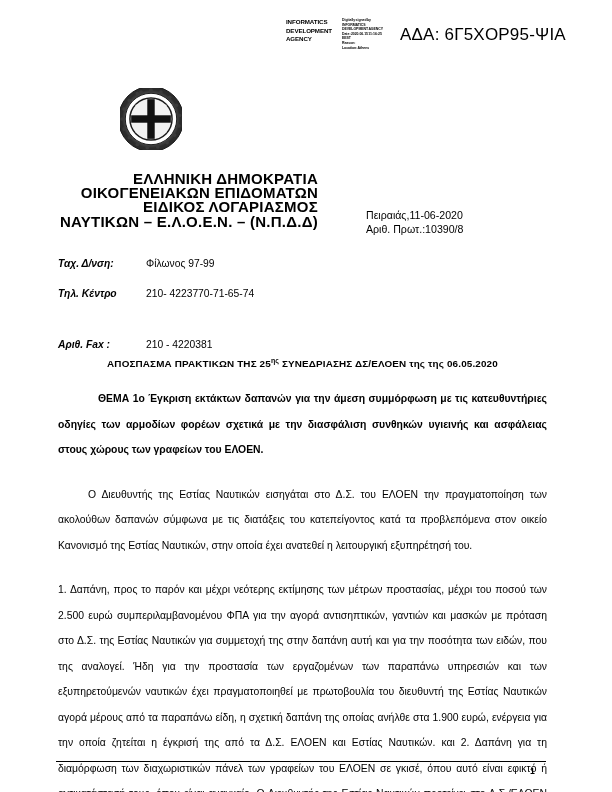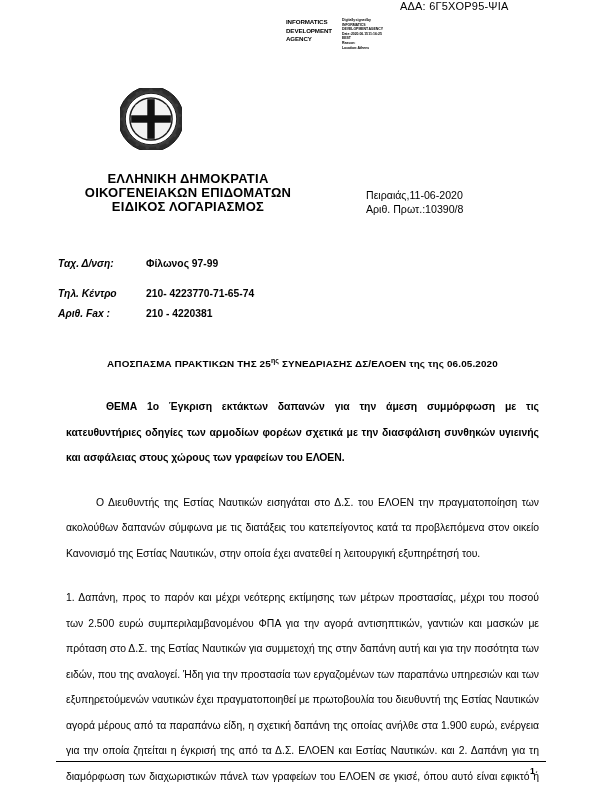--- a/index.html
+++ b/index.html
@@ -16,23 +16,23 @@
     overflow: hidden;
   }
   .page {
     position: absolute;
     inset: 0;
   }
 
   
   .ada-code {
     position: absolute;
-    top: 0;
+    top: 25px;
     left: 400px;
-    font-size: 11px;
+    font-size: 17px;
     letter-spacing: 0.2px;
     white-space: nowrap;
   }
   .sig-stamp {
     position: absolute;
     top: 18px;
     left: 286px;
     display: flex;
     gap: 4px;
     align-items: flex-start;
@@ -63,29 +63,29 @@
     width: 62px;
     height: 62px;
   }
 
   
   .letterhead {
     position: absolute;
     top: 172px;
     left: 58px;
     width: 260px;
-    text-align: center;
-    font-size: 13px;
+    text-align: right;
+    font-size: 15px;
     font-weight: bold;
     line-height: 14.2px;
     letter-spacing: 0.25px;
   }
   .dateblock {
     position: absolute;
-    top: 188px;
+    top: 208px;
     left: 366px;
     font-size: 10.6px;
     line-height: 14.2px;
     white-space: nowrap;
   }
 
   
   .contacts {
     position: absolute;
     top: 256px;
@@ -97,21 +97,21 @@
     display: flex;
     line-height: 16px;
   }
   .contact-row.gap { margin-top: 14px; }
   .contact-label {
     width: 88px;
     font-weight: bold;
     font-style: italic;
     flex: 0 0 88px;
   }
-  .contact-value { white-space: nowrap; font-weight: bold; }
+  .contact-value { white-space: nowrap; }
 
   
   .doc-title {
     position: absolute;
     top: 357px;
     left: 58px;
     width: 489px;
     text-align: center;
     font-size: 9.9px;
     font-weight: bold;
@@ -122,21 +122,21 @@
   
   .body-text {
     position: absolute;
     top: 386px;
     left: 58px;
     width: 489px;
     font-size: 10.4px;
     line-height: 25.5px;
     text-align: justify;
   }
-  .para { margin: 8px; text-align: justify; }
+  .para { margin: 0; text-align: justify; }
   .para.subject { font-weight: bold; text-indent: 40px; }
   .para.intro { text-indent: 30px; margin-top: 19px; }
   .para.item { margin-top: 19px; }
   .para:last-child { text-align: justify; }
 
   
   .footer-rule {
     position: absolute;
     top: 761px;
     left: 56px;
@@ -220,37 +220,38 @@
         <rect x="60" y="62" width="15" height="3"></rect>
         <rect x="60" y="69" width="15" height="3"></rect>
       </g>
     </svg>
   </div>
 
   <div class="letterhead">
     <div>ΕΛΛΗΝΙΚΗ ΔΗΜΟΚΡΑΤΙΑ</div>
     <div>ΟΙΚΟΓΕΝΕΙΑΚΩΝ ΕΠΙΔΟΜΑΤΩΝ</div>
     <div>ΕΙΔΙΚΟΣ ΛΟΓΑΡΙΑΣΜΟΣ</div>
+    <div>ΝΑΥΤΙΚΩΝ – Ε.Λ.Ο.Ε.Ν. – (Ν.Π.Δ.Δ)</div>
   </div>
 
   <div class="dateblock">
     <div>Πειραιάς,11-06-2020</div>
     <div>Αριθ. Πρωτ.:10390/8</div>
   </div>
 
   <div class="contacts">
     <div class="contact-row">
       <div class="contact-label">Ταχ. Δ/νση:</div>
       <div class="contact-value">Φίλωνος 97-99</div>
     </div>
     <div class="contact-row gap">
       <div class="contact-label">Τηλ. Κέντρο</div>
       <div class="contact-value">210- 4223770-71-65-74</div>
     </div>
-    <div class="contact-row gap" style="margin-top:4px">
+    <div class="contact-row gap" style="margin-top:35px">
       <div class="contact-label">Αριθ. Fax :</div>
       <div class="contact-value">210 - 4220381</div>
     </div>
   </div>
 
   <div class="doc-title">
     <span>ΑΠΟΣΠΑΣΜΑ ΠΡΑΚΤΙΚΩΝ ΤΗΣ 25</span><sup>ης</sup><span> ΣΥΝΕΔΡΙΑΣΗΣ ΔΣ/ΕΛΟΕΝ της της 06.05.2020</span>
   </div>
 
   <div class="body-text">

